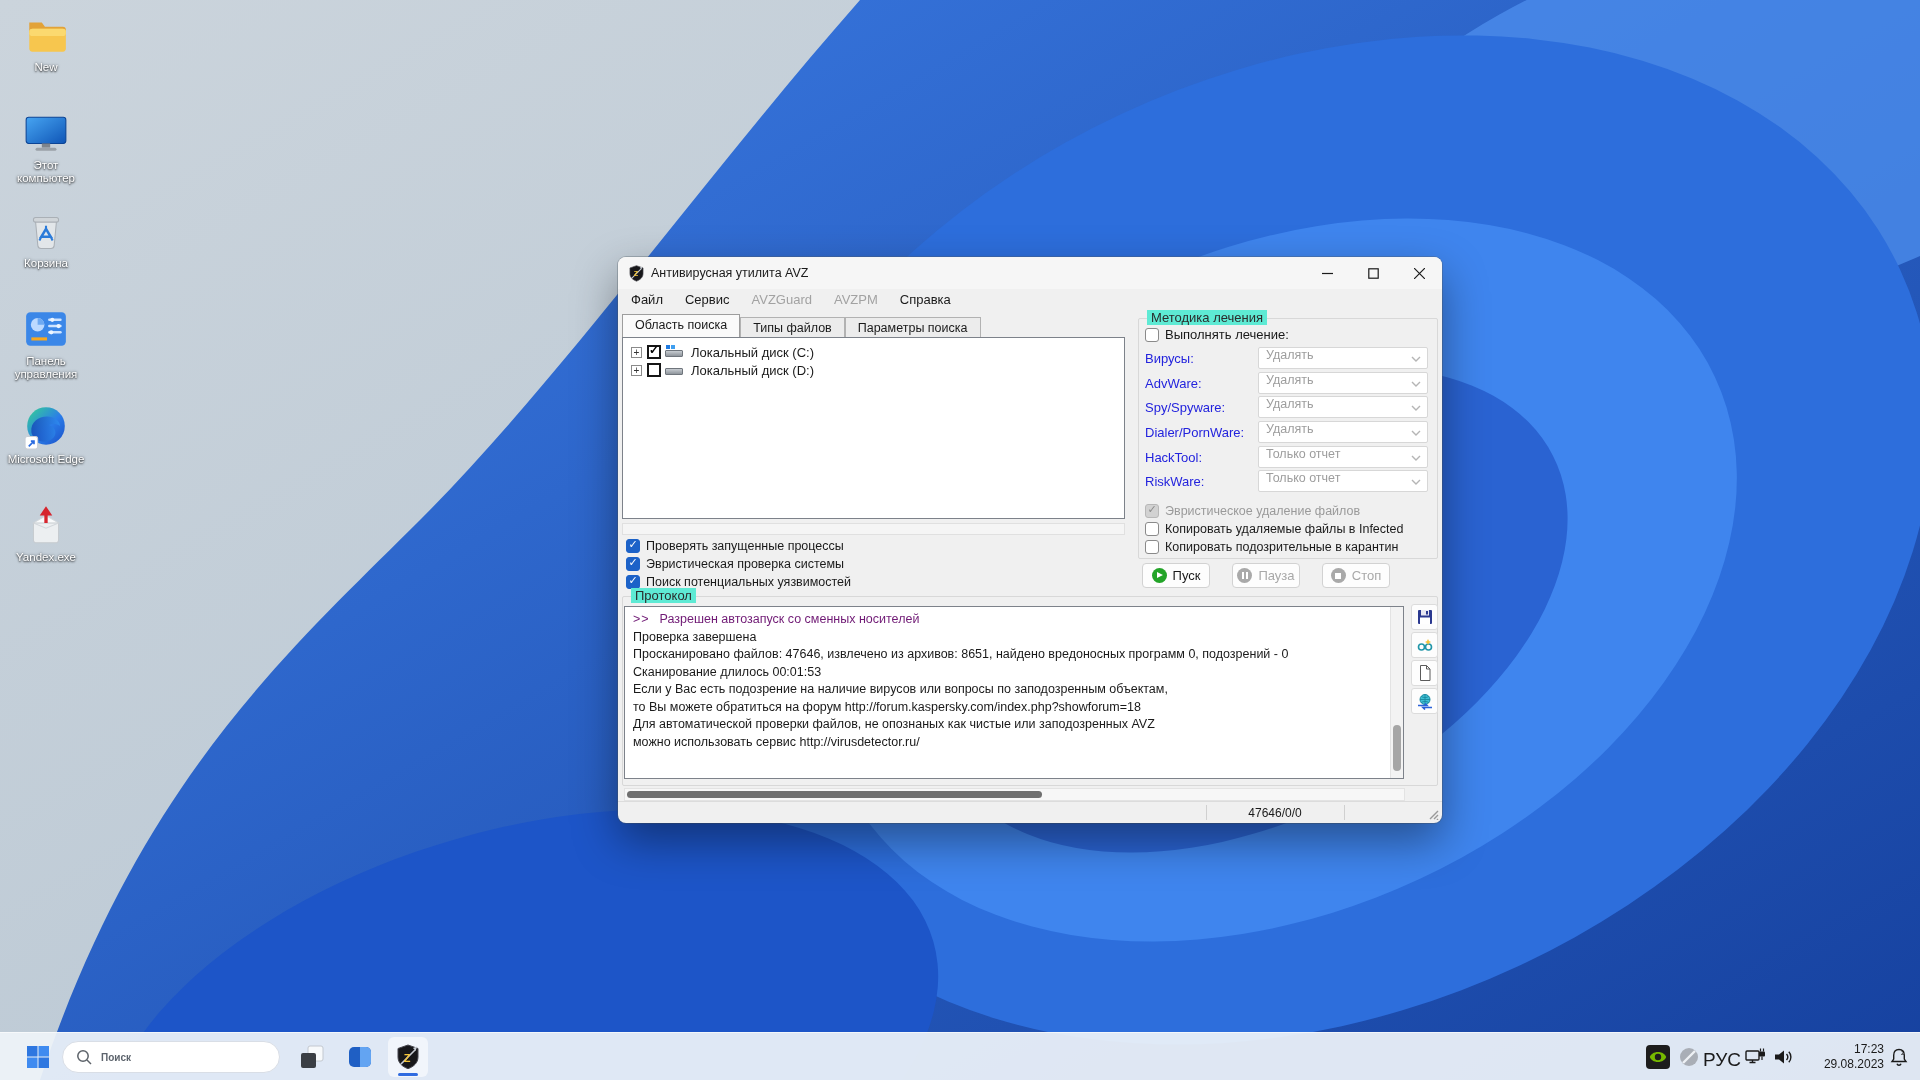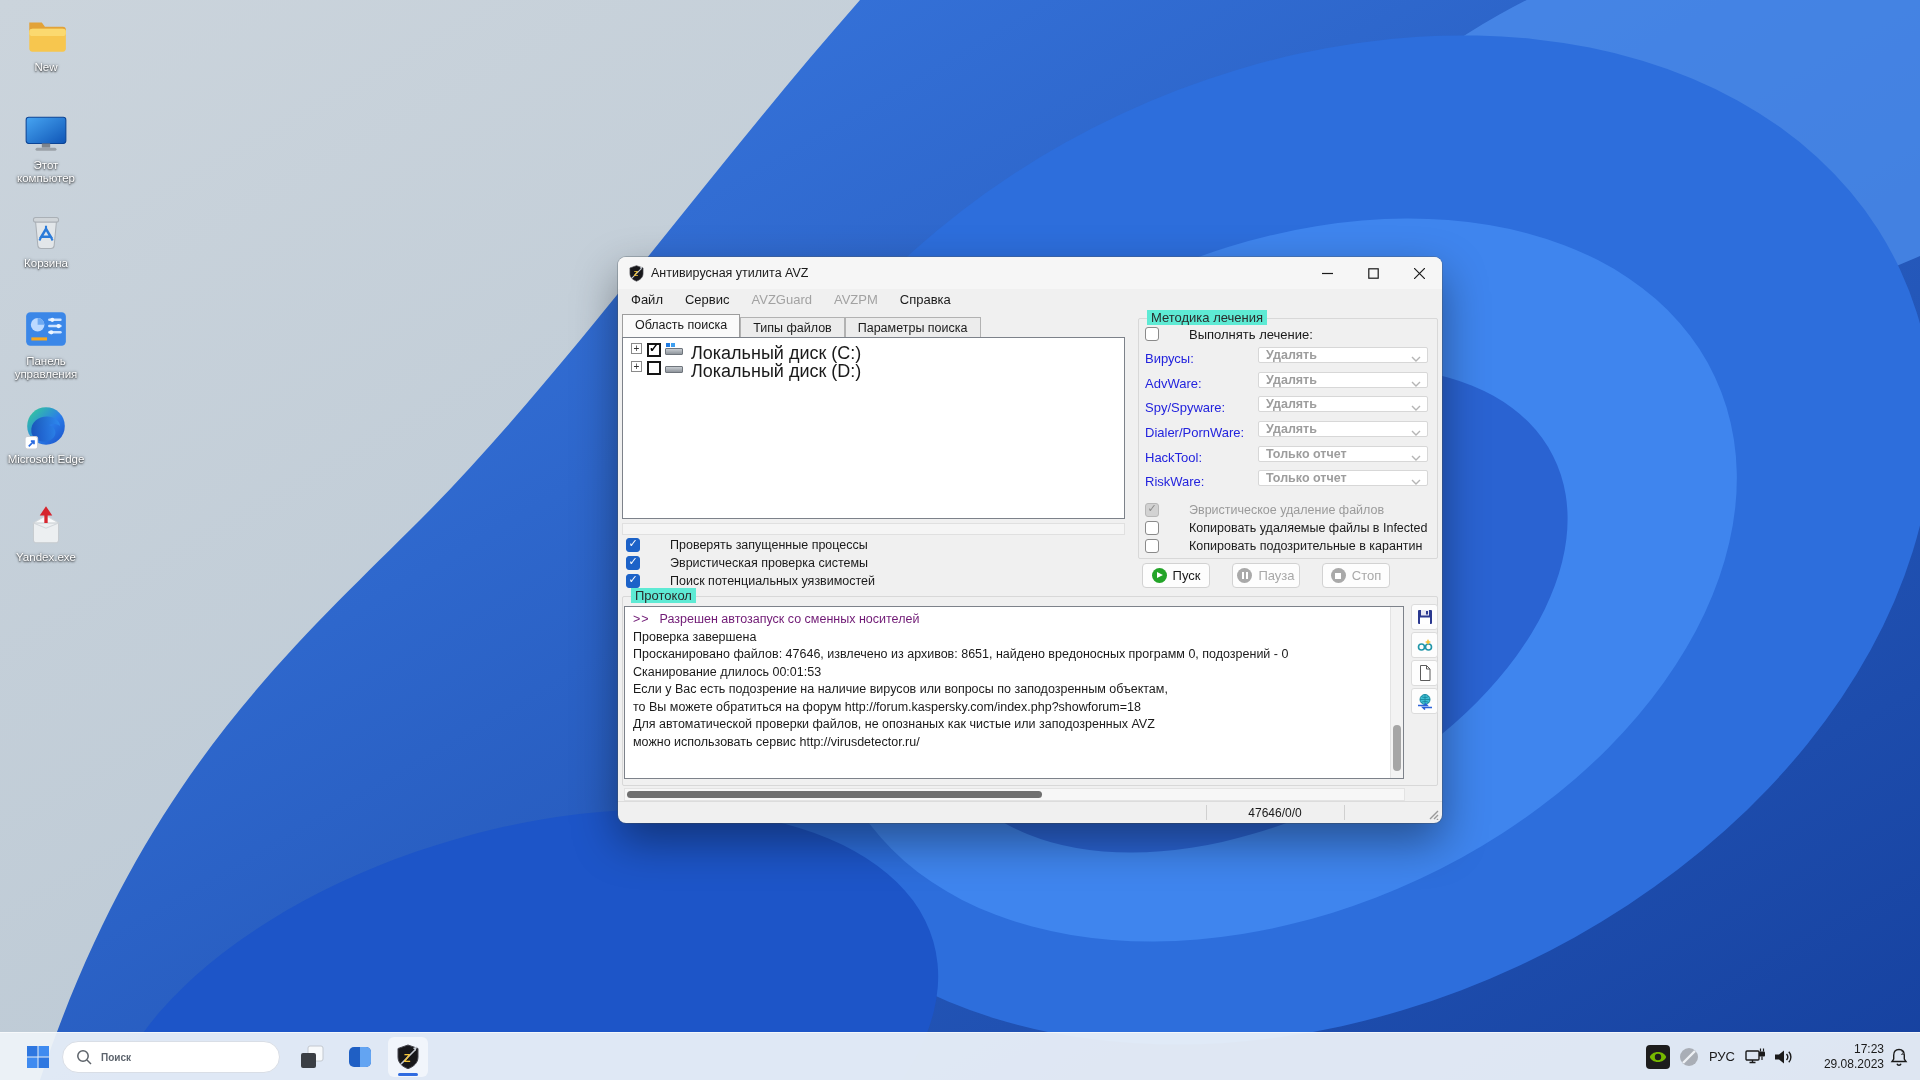--- a/index.html
+++ b/index.html
@@ -32,53 +32,53 @@
   .menu-item { padding:3px 11px; font-size:13px; }
   .menu-item.disabled { color:#a2a2a2; }
 
   .tabs { position:absolute; left:4px; top:57px; height:23px; display:flex; align-items:flex-end; }
   .tab { font-size:12.5px; padding:3px 12px 4px; border:1px solid #b2b2b2; border-bottom:none;
          background:#ececec; height:20px; }
   .tab.active { background:#fafafa; border-color:#9d9d9d; height:23px; }
 
   .treebox { position:absolute; left:4px; top:80px; width:503px; height:182px;
              background:#fff; border:1px solid #7d828a; }
-  .tree-row { position:absolute; left:8px; height:18px; display:flex; align-items:flex-start; font-size:18px; }
+  .tree-row { position:absolute; left:8px; height:18px; display:flex; align-items:center; font-size:13px; }
   .expand { width:11px; height:11px; border:1px solid #8a8a8a; background:#fff; font-size:10px;
             line-height:9px; text-align:center; color:#333; margin-right:5px; }
   .expand::before { content:"+"; }
   .tcheck { width:14px; height:14px; border:2px solid #151515; background:#fff; margin-right:4px;
             position:relative; }
   .tcheck.checked::before { content:"✓"; position:absolute; left:0px; top:-4px; font-size:12px;
             font-weight:bold; color:#000; }
   .diskic { position:relative; width:20px; height:14px; margin-right:6px; }
   .diskic .bar { position:absolute; left:0; bottom:2px; width:18px; height:7px; border-radius:1px;
             background:linear-gradient(#c7ccd1,#8f959c); border:1px solid #6f757c; }
   .diskic .sq { position:absolute; width:4px; height:4px; }
 
   .hscroll-tree { position:absolute; left:4px; top:266px; width:503px; height:12px;
             background:#f5f5f5; border:1px solid #e0e0e0; }
 
-  .optrow { position:absolute; left:8px; height:16px; display:flex; align-items:center; font-size:12.5px;gap:24px; }
+  .optrow { position:absolute; left:8px; height:16px; display:flex; align-items:flex-end; font-size:12.5px; }
   .cb { width:14px; height:14px; border-radius:3px; margin-right:6px; position:relative; flex:none; }
   .cb.blue { background:#1c62c8; border:1px solid #1c62c8; }
   .cb.blue::before { content:"✓"; position:absolute; left:1.5px; top:-2.5px; font-size:11px; color:#fff; }
   .cb.empty { background:#fff; border:1px solid #8a8a8a; }
   .cb.graychk { background:#d2d2d2; border:1px solid #b8b8b8; }
   .cb.graychk::before { content:"✓"; position:absolute; left:1.5px; top:-2.5px; font-size:11px; color:#8b8b8b; }
 
   .group { position:absolute; border:1px solid #d8d8d8; border-radius:2px; }
   .group > .gtitle { position:absolute; left:8px; top:-9px; background:#5eead4; padding:0 4px;
             font-size:13px; color:#2b2b2b; }
 
   .t-row { position:absolute; left:527px; height:22px; display:flex; align-items:center; }
   .t-link { font-size:13px; color:#2323dd; }
-  .t-select { position:absolute; left:113px; top:0; width:170px; height:16px; background:#fff;
+  .t-select { position:absolute; left:113px; top:0; width:170px; height:22px; background:#fff;
             border:1px solid #d7d7d7; border-radius:2px; display:flex; align-items:flex-start;
-            padding:0 20px 0 7px;font-weight:bold; }
+            padding:0 20px 0 7px; }
   .t-select .val { font-size:12.5px; color:#9d9d9d; }
   .t-select .chev { position:absolute; right:6px; top:8px; }
 
   .xbtn { position:absolute; width:68px; height:25px; background:#fdfdfd; border:1px solid #d2d2d2;
           border-radius:4px; display:flex; align-items:center; justify-content:center; gap:6px;
           font-size:13px; }
   .xbtn.disabled { color:#a8a8a8;text-align:right; }
   .cico { width:15px; height:15px; border-radius:50%; position:relative; flex:none; }
   .cico.play { background:#23a428; }
   .cico.play::before { content:""; position:absolute; left:5.5px; top:4px; border-left:6px solid #fff;
@@ -120,21 +120,21 @@
   .tb-item { position:absolute; top:4px; width:40px; height:40px; border-radius:6px;
              display:flex; align-items:center; justify-content:center; }
   .tb-item.active { background:rgba(255,255,255,.55); }
   .tb-item.active::after { content:""; position:absolute; bottom:1px; left:50%; margin-left:-10px;
              width:20px; height:3px; border-radius:2px; background:#2f6be0; }
   .searchpill { position:absolute; left:62px; top:8px; width:218px; height:32px; background:#fff;
              border:1px solid #d9dee6; border-radius:17px; display:flex; align-items:center;
              padding-left:12px; gap:8px; }
   .searchpill .ph { font-size:10px; color:#5d646d;font-weight:bold; }
   .tray-item { position:absolute; display:flex; align-items:center; justify-content:center; }
-  .lang { font-size:13px; }
+  .lang { font-size:19px; }
   .clock { text-align:right; font-size:12px; line-height:15px; }
 </style>
 </head>
 <body>
 
 <div class="screen">
 
   <svg class="wallpaper" viewBox="0 0 1920 1080" preserveAspectRatio="none">
     <defs>
       <linearGradient id="sky" x1="0" y1="0" x2="1" y2="1">

